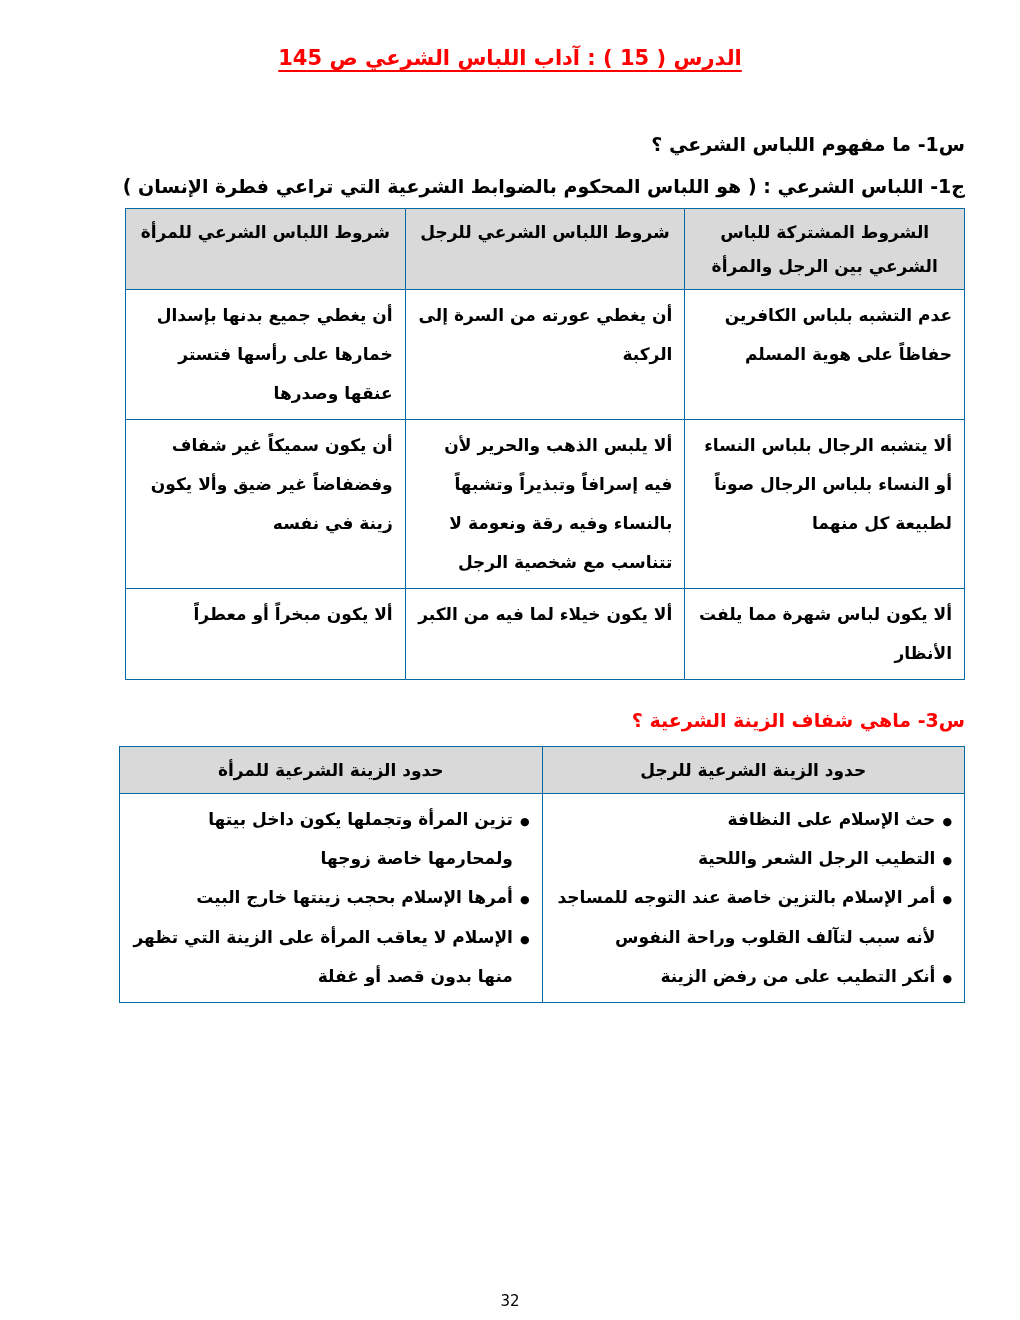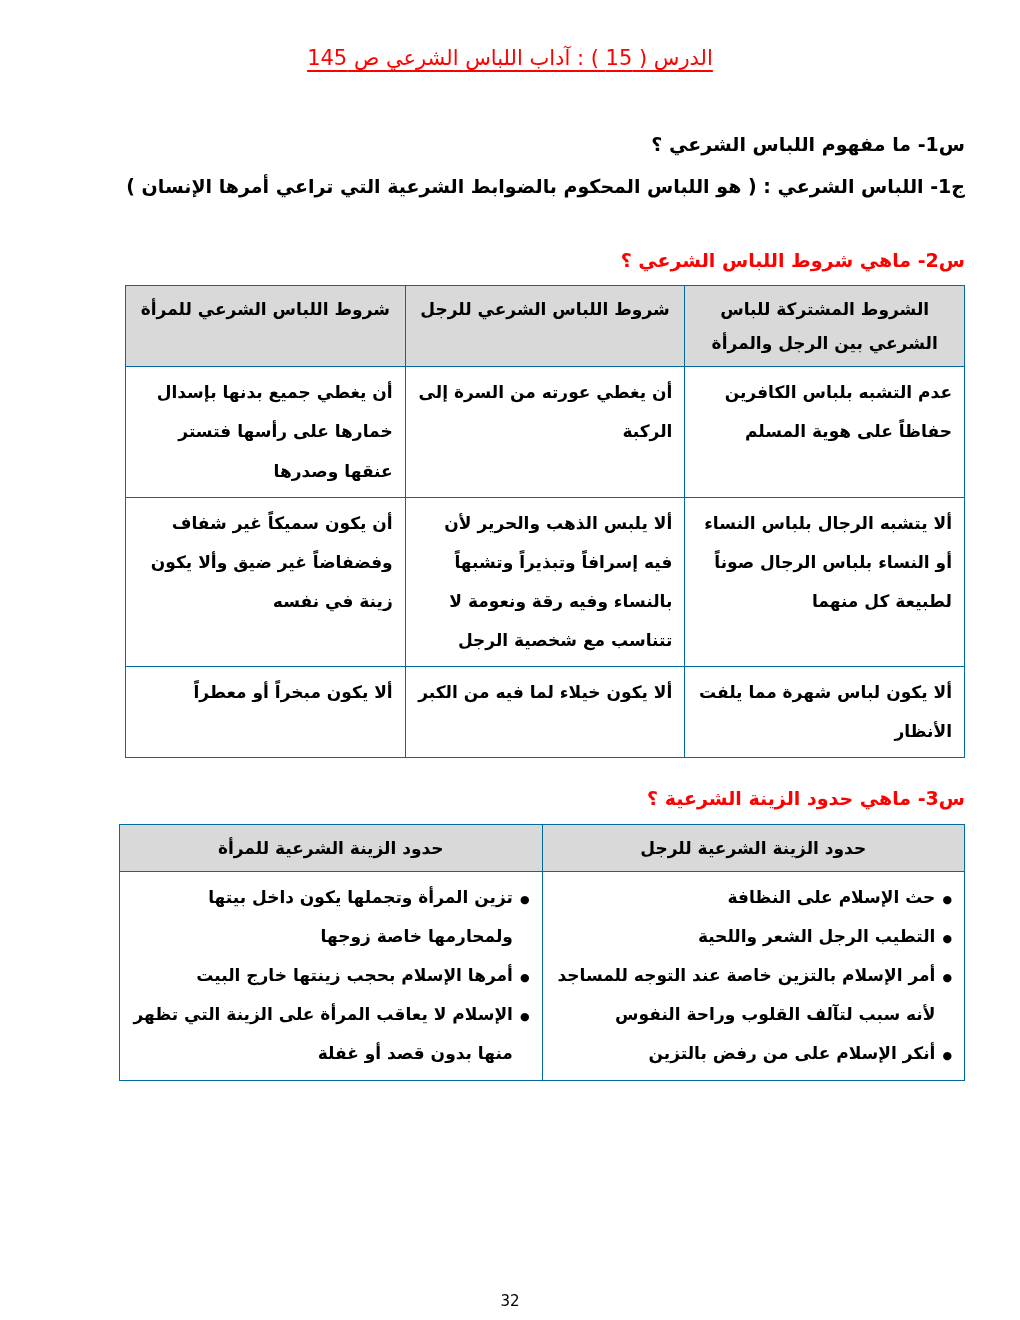--- a/index.html
+++ b/index.html
@@ -17,21 +17,21 @@
     position: relative;
     width: 100%;
     height: 100%;
     padding: 46px 55px 0 55px;
   }
   .title {
     margin: 0 0 54px 0;
     text-align: center;
     color: #ff0000;
     font-size: 21px;
-    font-weight: normal;
+    font-weight: bold;
     text-decoration: underline;
     text-underline-offset: 5px;
   }
   .qline {
     margin: 0;
     font-size: 19px;
     font-weight: bold;
     line-height: 2.2;
   }
   .red { color: #ff0000; }
@@ -77,23 +77,22 @@
   }
 </style>
 </head>
 <body>
 
 <div class="page">
 
   <h1 class="title">الدرس ( 15 ) : آداب اللباس الشرعي ص 145</h1>
 
   <p class="qline">س1- ما مفهوم اللباس الشرعي ؟</p>
-  <p class="qline">ج1- اللباس الشرعي : ( هو اللباس المحكوم بالضوابط الشرعية التي تراعي أمرها الإنسان )</p>
+  <p class="qline">ج1- اللباس الشرعي : ( هو اللباس المحكوم بالضوابط الشرعية التي تراعي فطرة الإنسان )</p>
 
-  <p class="qline red q2">س2- ماهي شروط اللباس الشرعي ؟</p>
 
   <table class="t1">
     <thead>
       <tr>
         <th>الشروط المشتركة للباس الشرعي بين الرجل والمرأة</th>
         <th>شروط اللباس الشرعي للرجل</th>
         <th>شروط اللباس الشرعي للمرأة</th>
       </tr>
     </thead>
     <tbody>
@@ -108,21 +107,21 @@
         <td>أن يكون سميكاً غير شفاف وفضفاضاً غير ضيق وألا يكون زينة في نفسه</td>
       </tr>
       <tr>
         <td>ألا يكون لباس شهرة مما يلفت الأنظار</td>
         <td>ألا يكون خيلاء لما فيه من الكبر</td>
         <td>ألا يكون مبخراً أو معطراً</td>
       </tr>
     </tbody>
   </table>
 
-  <p class="qline red q3">س3- ماهي حدود الزينة الشرعية ؟</p>
+  <p class="qline red q3">س3- ماهي شفاف الزينة الشرعية ؟</p>
 
   <table class="t2">
     <thead>
       <tr>
         <th>حدود الزينة الشرعية للرجل</th>
         <th>حدود الزينة الشرعية للمرأة</th>
       </tr>
     </thead>
     <tbody>
       <tr>
@@ -134,21 +133,21 @@
           <div class="bullet-item">
             <span class="bullet"></span>
             <span class="bi-text">التطيب الرجل الشعر واللحية</span>
           </div>
           <div class="bullet-item">
             <span class="bullet"></span>
             <span class="bi-text">أمر الإسلام بالتزين خاصة عند التوجه للمساجد لأنه سبب لتآلف القلوب وراحة النفوس</span>
           </div>
           <div class="bullet-item">
             <span class="bullet"></span>
-            <span class="bi-text">أنكر الإسلام على من رفض بالتزين</span>
+            <span class="bi-text">أنكر التطيب على من رفض الزينة</span>
           </div>
         </td>
         <td>
           <div class="bullet-item">
             <span class="bullet"></span>
             <span class="bi-text">تزين المرأة وتجملها يكون داخل بيتها ولمحارمها خاصة زوجها</span>
           </div>
           <div class="bullet-item">
             <span class="bullet"></span>
             <span class="bi-text">أمرها الإسلام بحجب زينتها خارج البيت</span>

